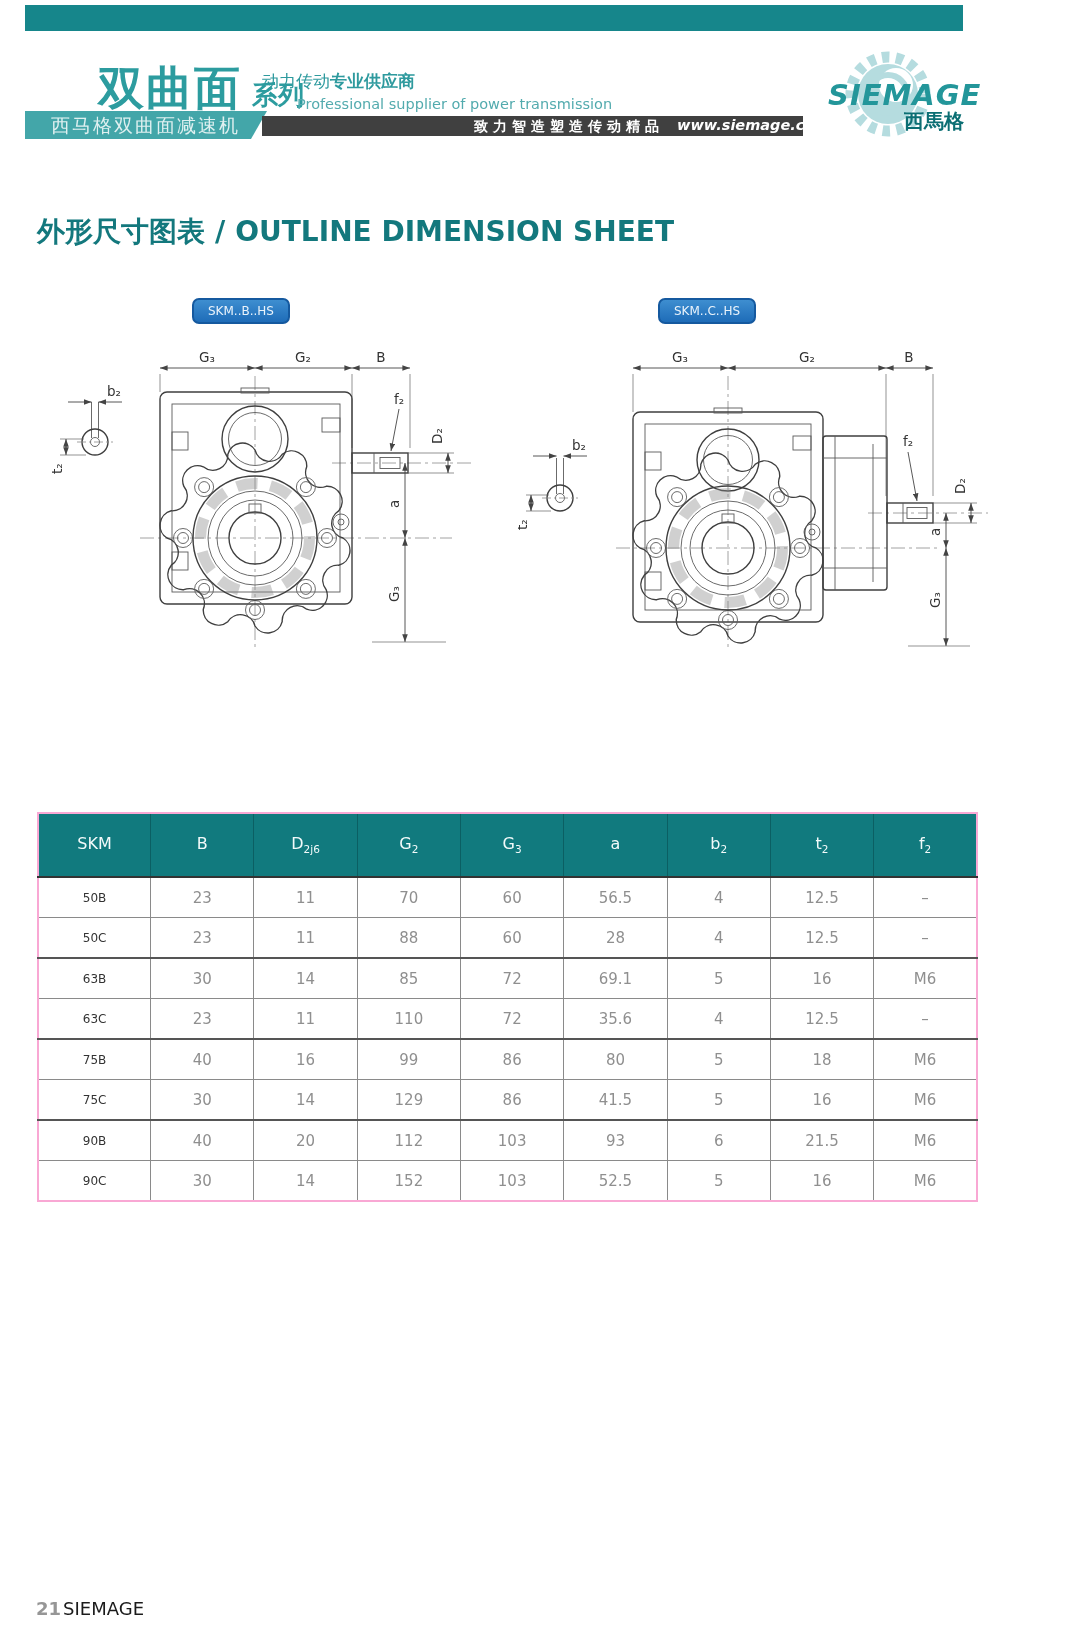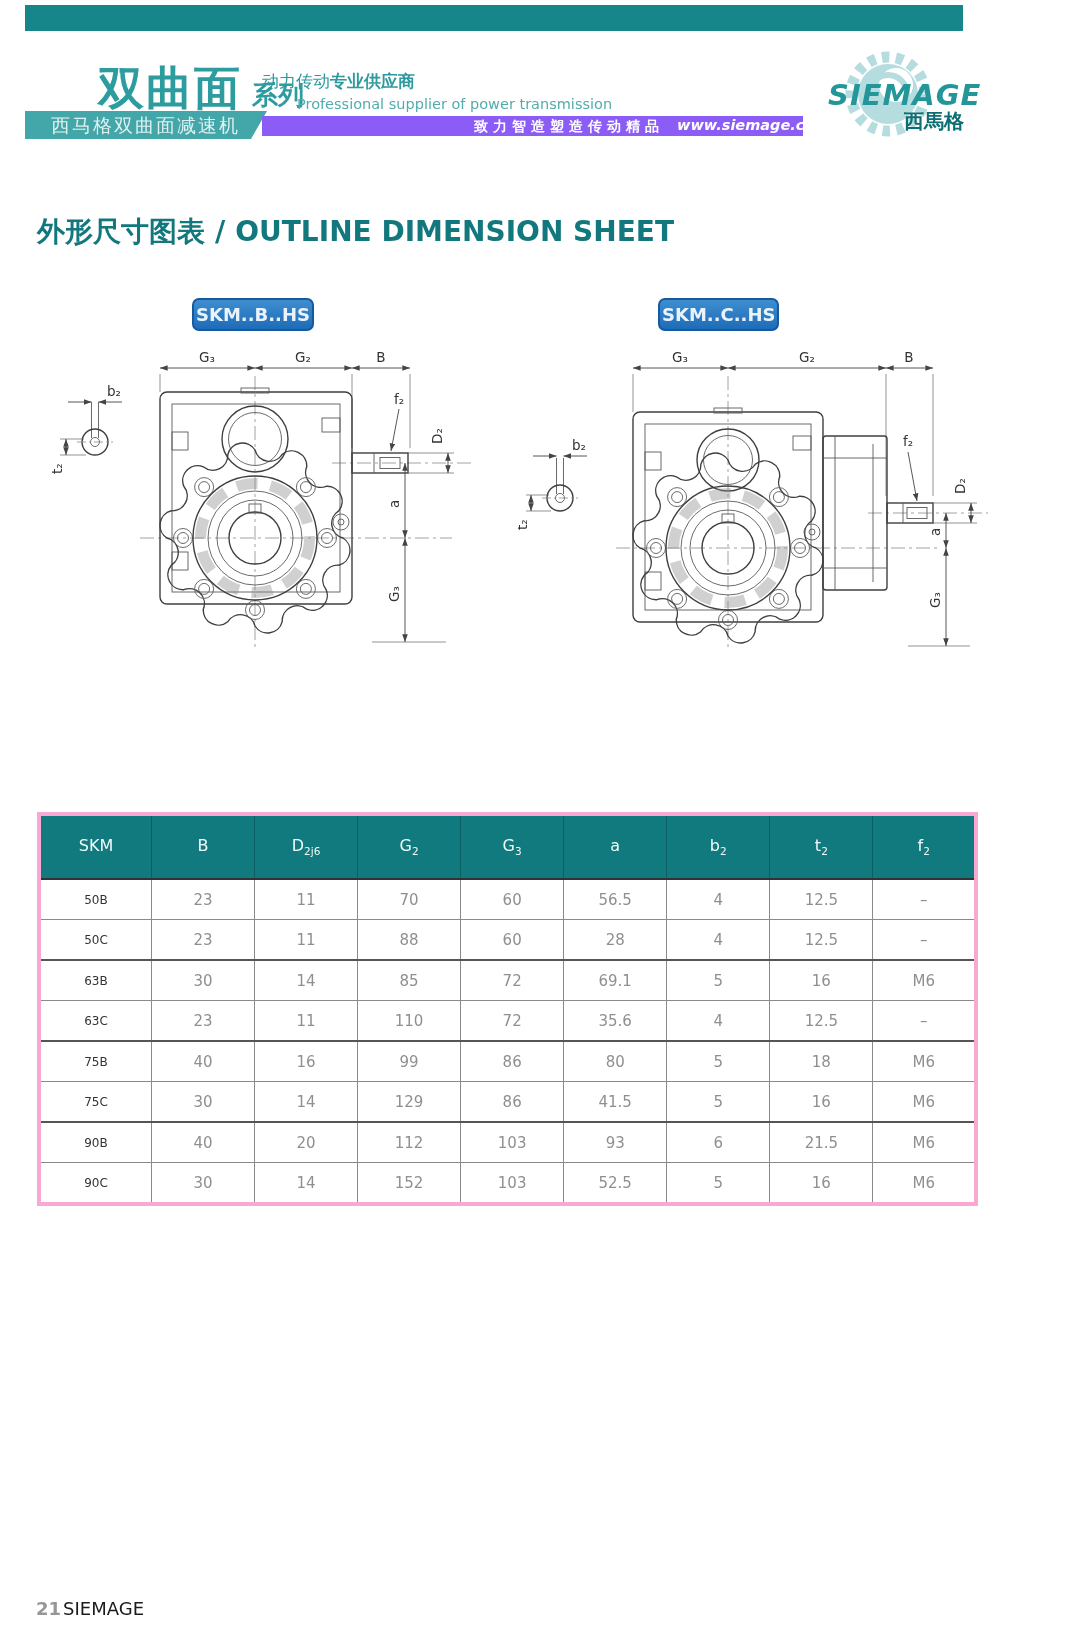--- a/index.html
+++ b/index.html
@@ -12,56 +12,56 @@
   .series .cn{font-size:46px;font-weight:bold;letter-spacing:2px;}
   .series .suffix{font-size:26px;font-weight:bold;}
   .sub-banner{position:absolute;left:25px;top:111px;width:242px;height:28px;background:#43a6a9;
       clip-path:polygon(0 0,100% 0,calc(100% - 16px) 100%,0 100%);
       font-family:"DejaVu Serif","Liberation Serif",serif;
       color:#dff0f0;font-size:19px;line-height:28px;padding-left:26px;letter-spacing:2px;box-sizing:border-box;}
   .tagline{position:absolute;left:262px;top:70px;color:#2e9a9e;}
   .tagline .cn{font-size:17px;}
   .tagline .cn b{font-weight:bold;}
   .tagline .en{font-size:14.5px;color:#53abae;margin-top:3px;padding-left:35px;}
-  .band{position:absolute;left:262px;top:116px;width:541px;height:20px;background:#8b5cf6;}
+  .band{position:absolute;left:262px;top:116px;width:541px;height:20px;background:#404040;}
   .band .slogan{position:absolute;left:212px;top:2px;font-size:14px;font-weight:bold;color:#fff;letter-spacing:5px;white-space:nowrap;}
   .band .site{position:absolute;left:415px;top:1px;font-size:14.5px;font-weight:bold;font-style:italic;color:#fff;white-space:nowrap;}
   .logo{position:absolute;left:828px;top:44px;width:180px;height:108px;}
   .logo svg{position:absolute;left:10px;top:0;}
   .logo .name{position:absolute;left:0;top:34px;font-size:29px;font-weight:bold;font-style:italic;
       color:#23969a;letter-spacing:1px;white-space:nowrap;}
   .logo .cnname{position:absolute;left:76px;top:64px;font-size:20px;font-weight:bold;color:#0b6e73;
       font-family:"DejaVu Serif","Liberation Serif",serif;white-space:nowrap;}
 
   
   .page-title{position:absolute;left:37px;top:213px;font-size:28px;font-weight:bold;color:#13787d;white-space:nowrap;}
   .page-title .sep{margin:0 10px;}
 
   
-  .pill{position:absolute;padding:4px 2px;font-size:18px;font-weight:bold;color:#eaf3fb;
+  .pill{position:absolute;padding:4px 14px;font-size:12px;font-weight:normal;color:#eaf3fb;
       background:linear-gradient(#3e8ed0,#1e6cb8);border:2px solid #15599f;border-radius:7px;white-space:nowrap;}
   .pill.left{left:192px;top:298px;}
   .pill.right{left:658px;top:298px;}
 
   .diagram{position:absolute;}
   .diagram.left{left:50px;top:336px;}
   .diagram.right{left:518px;top:336px;}
 
   
   svg .ol{fill:none;stroke:#3f3f3f;stroke-width:1.4;}
   svg .il{fill:none;stroke:#5a5a5a;stroke-width:0.9;}
   svg .cl{fill:none;stroke:#8a8a8a;stroke-width:0.8;stroke-dasharray:14 4 3 4;}
   svg .dim{fill:none;stroke:#444;stroke-width:0.9;marker-start:url(#as);marker-end:url(#ae);}
   svg .ldr{fill:none;stroke:#444;stroke-width:0.9;marker-end:url(#ae);}
   svg .ext{fill:none;stroke:#666;stroke-width:0.7;}
   svg .dtx{font-family:"DejaVu Sans",sans-serif;font-size:13.5px;fill:#333;}
 
   
   table.dims{position:absolute;left:37px;top:812px;width:941px;border-collapse:collapse;table-layout:fixed;
-      border:4px solid #f9a8d4;}
+      border:2px solid #f9a8d4;}
   table.dims th{background:#117a7e;color:#f2fafa;font-size:16px;font-weight:normal;height:60px;
       border:1px solid #0b5f63;border-bottom:2.5px solid #333;}
   table.dims th sub{font-size:10.5px;}
   table.dims td{height:37px;text-align:center;font-size:15px;color:#8f8f8f;
       border:1px solid #8a8a8a;background:#fff;}
   table.dims td.model{color:#333;font-size:12px;margin-top:20px;}
   table.dims tr.grp td{border-top:2.5px solid #555;}
 
   
   .footer{position:absolute;left:36px;top:1598px;font-size:18px;}

